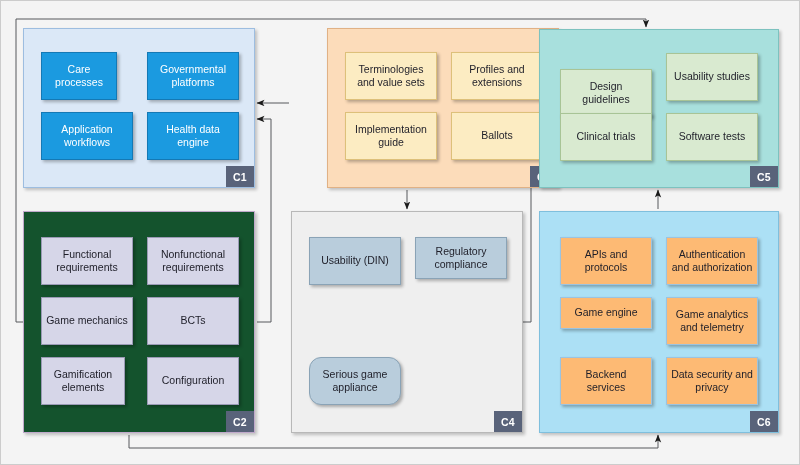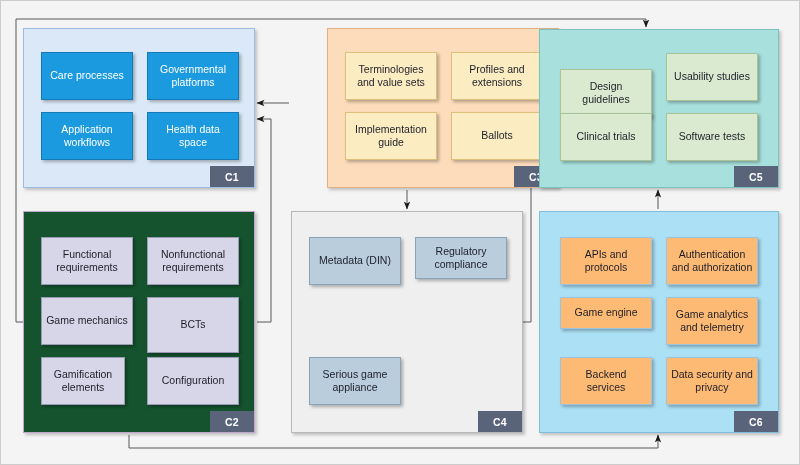--- a/index.html
+++ b/index.html
@@ -43,21 +43,21 @@
     text-align: center;
     font-size: 10.5px;
     line-height: 1.25;
     padding: 2px 4px;
     box-shadow: 2px 2px 3px rgba(0,0,0,0.28);
   }
   .tag {
     position: absolute;
     right: 0;
     bottom: 0;
-    width: 44px;
+    width: 28px;
     height: 21px;
     background: #59637a;
     color: #ffffff;
     font-size: 10.5px;
     font-weight: bold;
     display: flex;
     align-items: center;
     justify-content: center;
     letter-spacing: 0.2px;
   }
@@ -97,46 +97,46 @@
       <path d="M 530 321 L 530 105 L 522 105" fill="none" stroke="#57595c" stroke-width="1" marker-end="url(#arrowhead)"></path>
       <path d="M 522 321 L 530 321" fill="none" stroke="#57595c" stroke-width="1"></path>
       <path d="M 406 189 L 406 208" fill="none" stroke="#57595c" stroke-width="1" marker-end="url(#arrowhead)"></path>
       <path d="M 657 208 L 657 189" fill="none" stroke="#57595c" stroke-width="1" marker-end="url(#arrowhead)"></path>
       <path d="M 15 321 L 15 18 L 645 18 L 645 26" fill="none" stroke="#57595c" stroke-width="1" marker-end="url(#arrowhead)"></path>
       <path d="M 15 321 L 22 321" fill="none" stroke="#57595c" stroke-width="1"></path>
       <path d="M 128 434 L 128 447 L 657 447 L 657 434" fill="none" stroke="#57595c" stroke-width="1" marker-end="url(#arrowhead)"></path>
     </svg>
   <div id="containers-layer">
       <div class="container" id="c1" style="left: 22px; top: 27px; width: 232px; height: 160px;">
-        <div class="node" style="left: 17px; top: 23px; width: 92px; height: 48px;">Care processes</div>
+        <div class="node" style="left: 17px; top: 23px; width: 76px; height: 48px;">Care processes</div>
         <div class="node" style="left: 123px; top: 23px; width: 92px; height: 48px;">Governmental platforms</div>
         <div class="node" style="left: 17px; top: 83px; width: 92px; height: 48px;">Application workflows</div>
-        <div class="node" style="left: 123px; top: 83px; width: 92px; height: 48px;">Health data space</div>
+        <div class="node" style="left: 123px; top: 83px; width: 92px; height: 48px;">Health data engine</div>
         <div class="tag">C1</div>
       </div>
       <div class="container" id="c2" style="left: 22px; top: 210px; width: 232px; height: 222px;">
         <div class="node" style="left: 17px; top: 25px; width: 92px; height: 48px;">Functional requirements</div>
         <div class="node" style="left: 123px; top: 25px; width: 92px; height: 48px;">Nonfunctional requirements</div>
         <div class="node" style="left: 17px; top: 85px; width: 92px; height: 48px;">Game mechanics</div>
-        <div class="node" style="left: 123px; top: 85px; width: 92px; height: 56px;">BCTs</div>
+        <div class="node" style="left: 123px; top: 85px; width: 92px; height: 48px;">BCTs</div>
         <div class="node" style="left: 17px; top: 145px; width: 84px; height: 48px;">Gamification elements</div>
         <div class="node" style="left: 123px; top: 145px; width: 92px; height: 48px;">Configuration</div>
         <div class="tag">C2</div>
       </div>
       <div class="container" id="c3" style="left: 288px; top: 27px; width: 232px; height: 160px; margin-left: 38px;">
         <div class="node" style="left: 17px; top: 23px; width: 92px; height: 48px;">Terminologies and value sets</div>
         <div class="node" style="left: 123px; top: 23px; width: 92px; height: 48px;">Profiles and extensions</div>
         <div class="node" style="left: 17px; top: 83px; width: 92px; height: 48px;">Implementation guide</div>
         <div class="node" style="left: 123px; top: 83px; width: 92px; height: 48px;">Ballots</div>
         <div class="tag">C3</div>
       </div>
       <div class="container" id="c4" style="left: 290px; top: 210px; width: 232px; height: 222px;">
-        <div class="node" style="left: 17px; top: 25px; width: 92px; height: 48px;">Metadata (DIN)</div>
+        <div class="node" style="left: 17px; top: 25px; width: 92px; height: 48px;">Usability (DIN)</div>
         <div class="node" style="left: 123px; top: 25px; width: 92px; height: 42px;">Regulatory compliance</div>
-        <div class="node" style="left: 17px; top: 145px; width: 92px; height: 48px;">Serious game appliance</div>
+        <div class="node" style="left: 17px; top: 145px; width: 92px; height: 48px; border-radius: 12px;">Serious game appliance</div>
         <div class="tag">C4</div>
       </div>
       <div class="container" id="c5" style="left: 538px; top: 28px; width: 240px; height: 159px;">
         <div class="node" style="left: 20px; top: 23px; width: 92px; height: 48px; margin-top: 16px;">Design guidelines</div>
         <div class="node" style="left: 126px; top: 23px; width: 92px; height: 48px;">Usability studies</div>
         <div class="node" style="left: 20px; top: 83px; width: 92px; height: 48px;">Clinical trials</div>
         <div class="node" style="left: 126px; top: 83px; width: 92px; height: 48px;">Software tests</div>
         <div class="tag">C5</div>
       </div>
       <div class="container" id="c6" style="left: 538px; top: 210px; width: 240px; height: 222px;">

